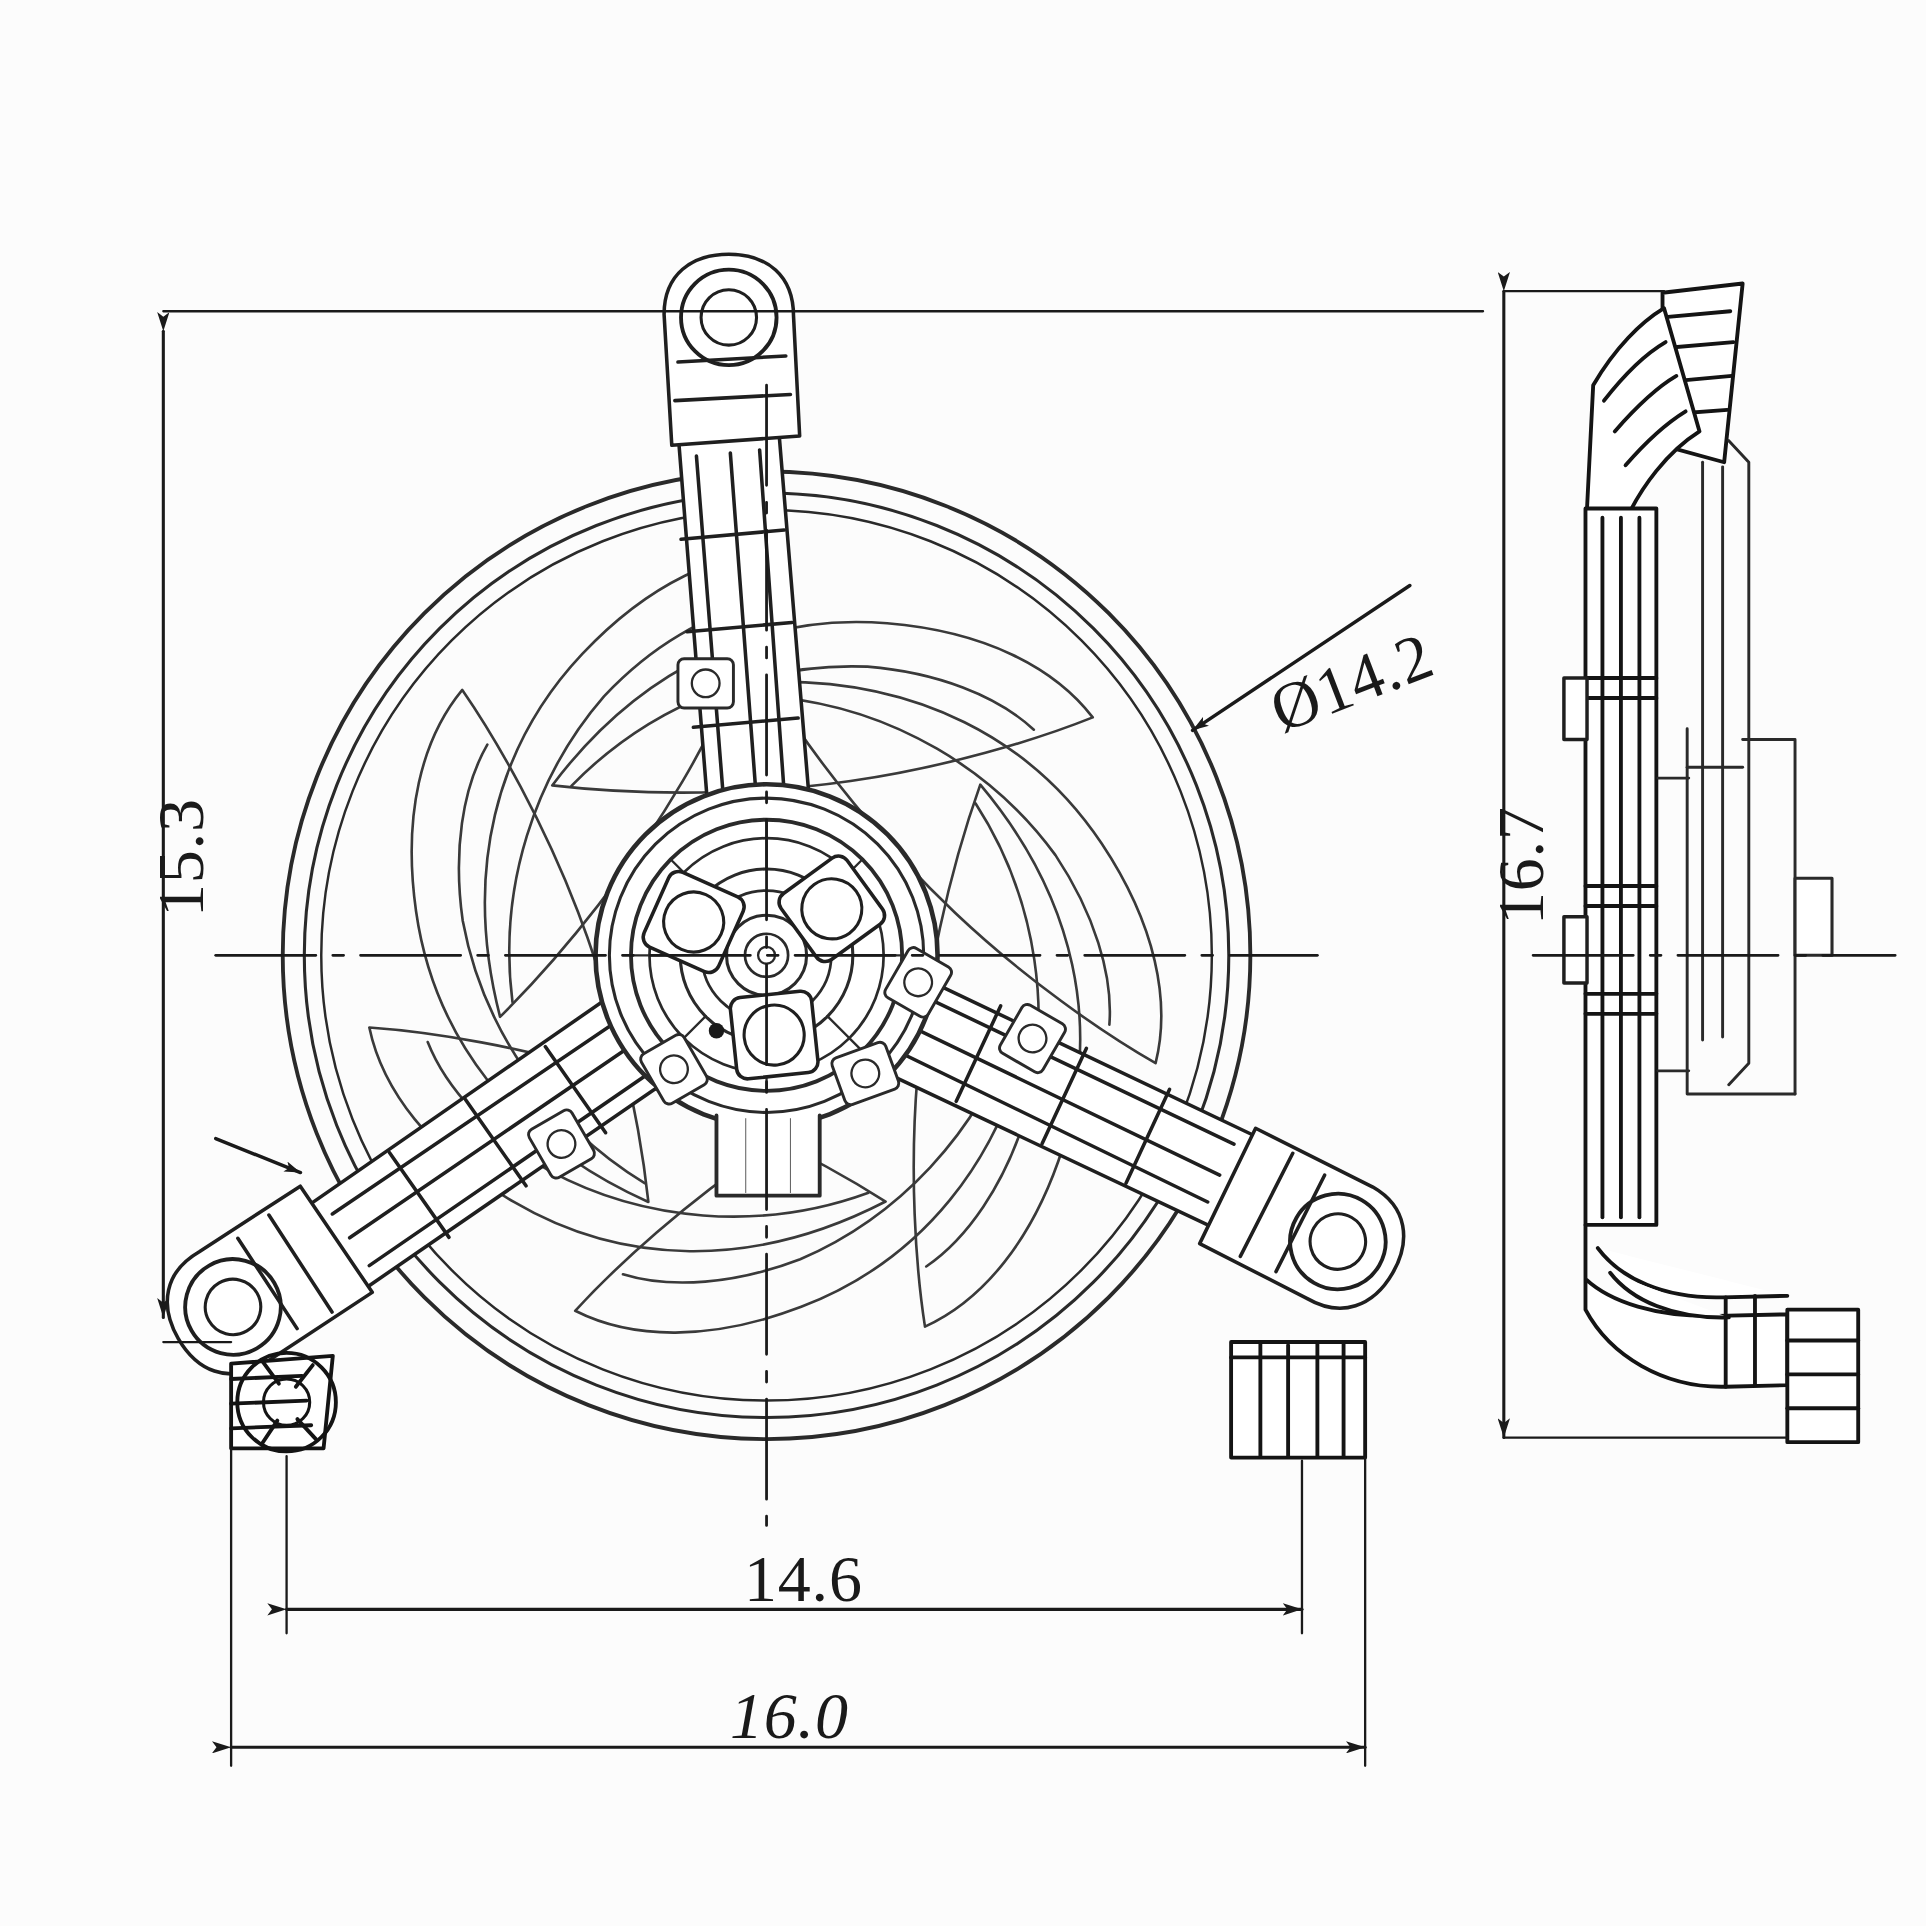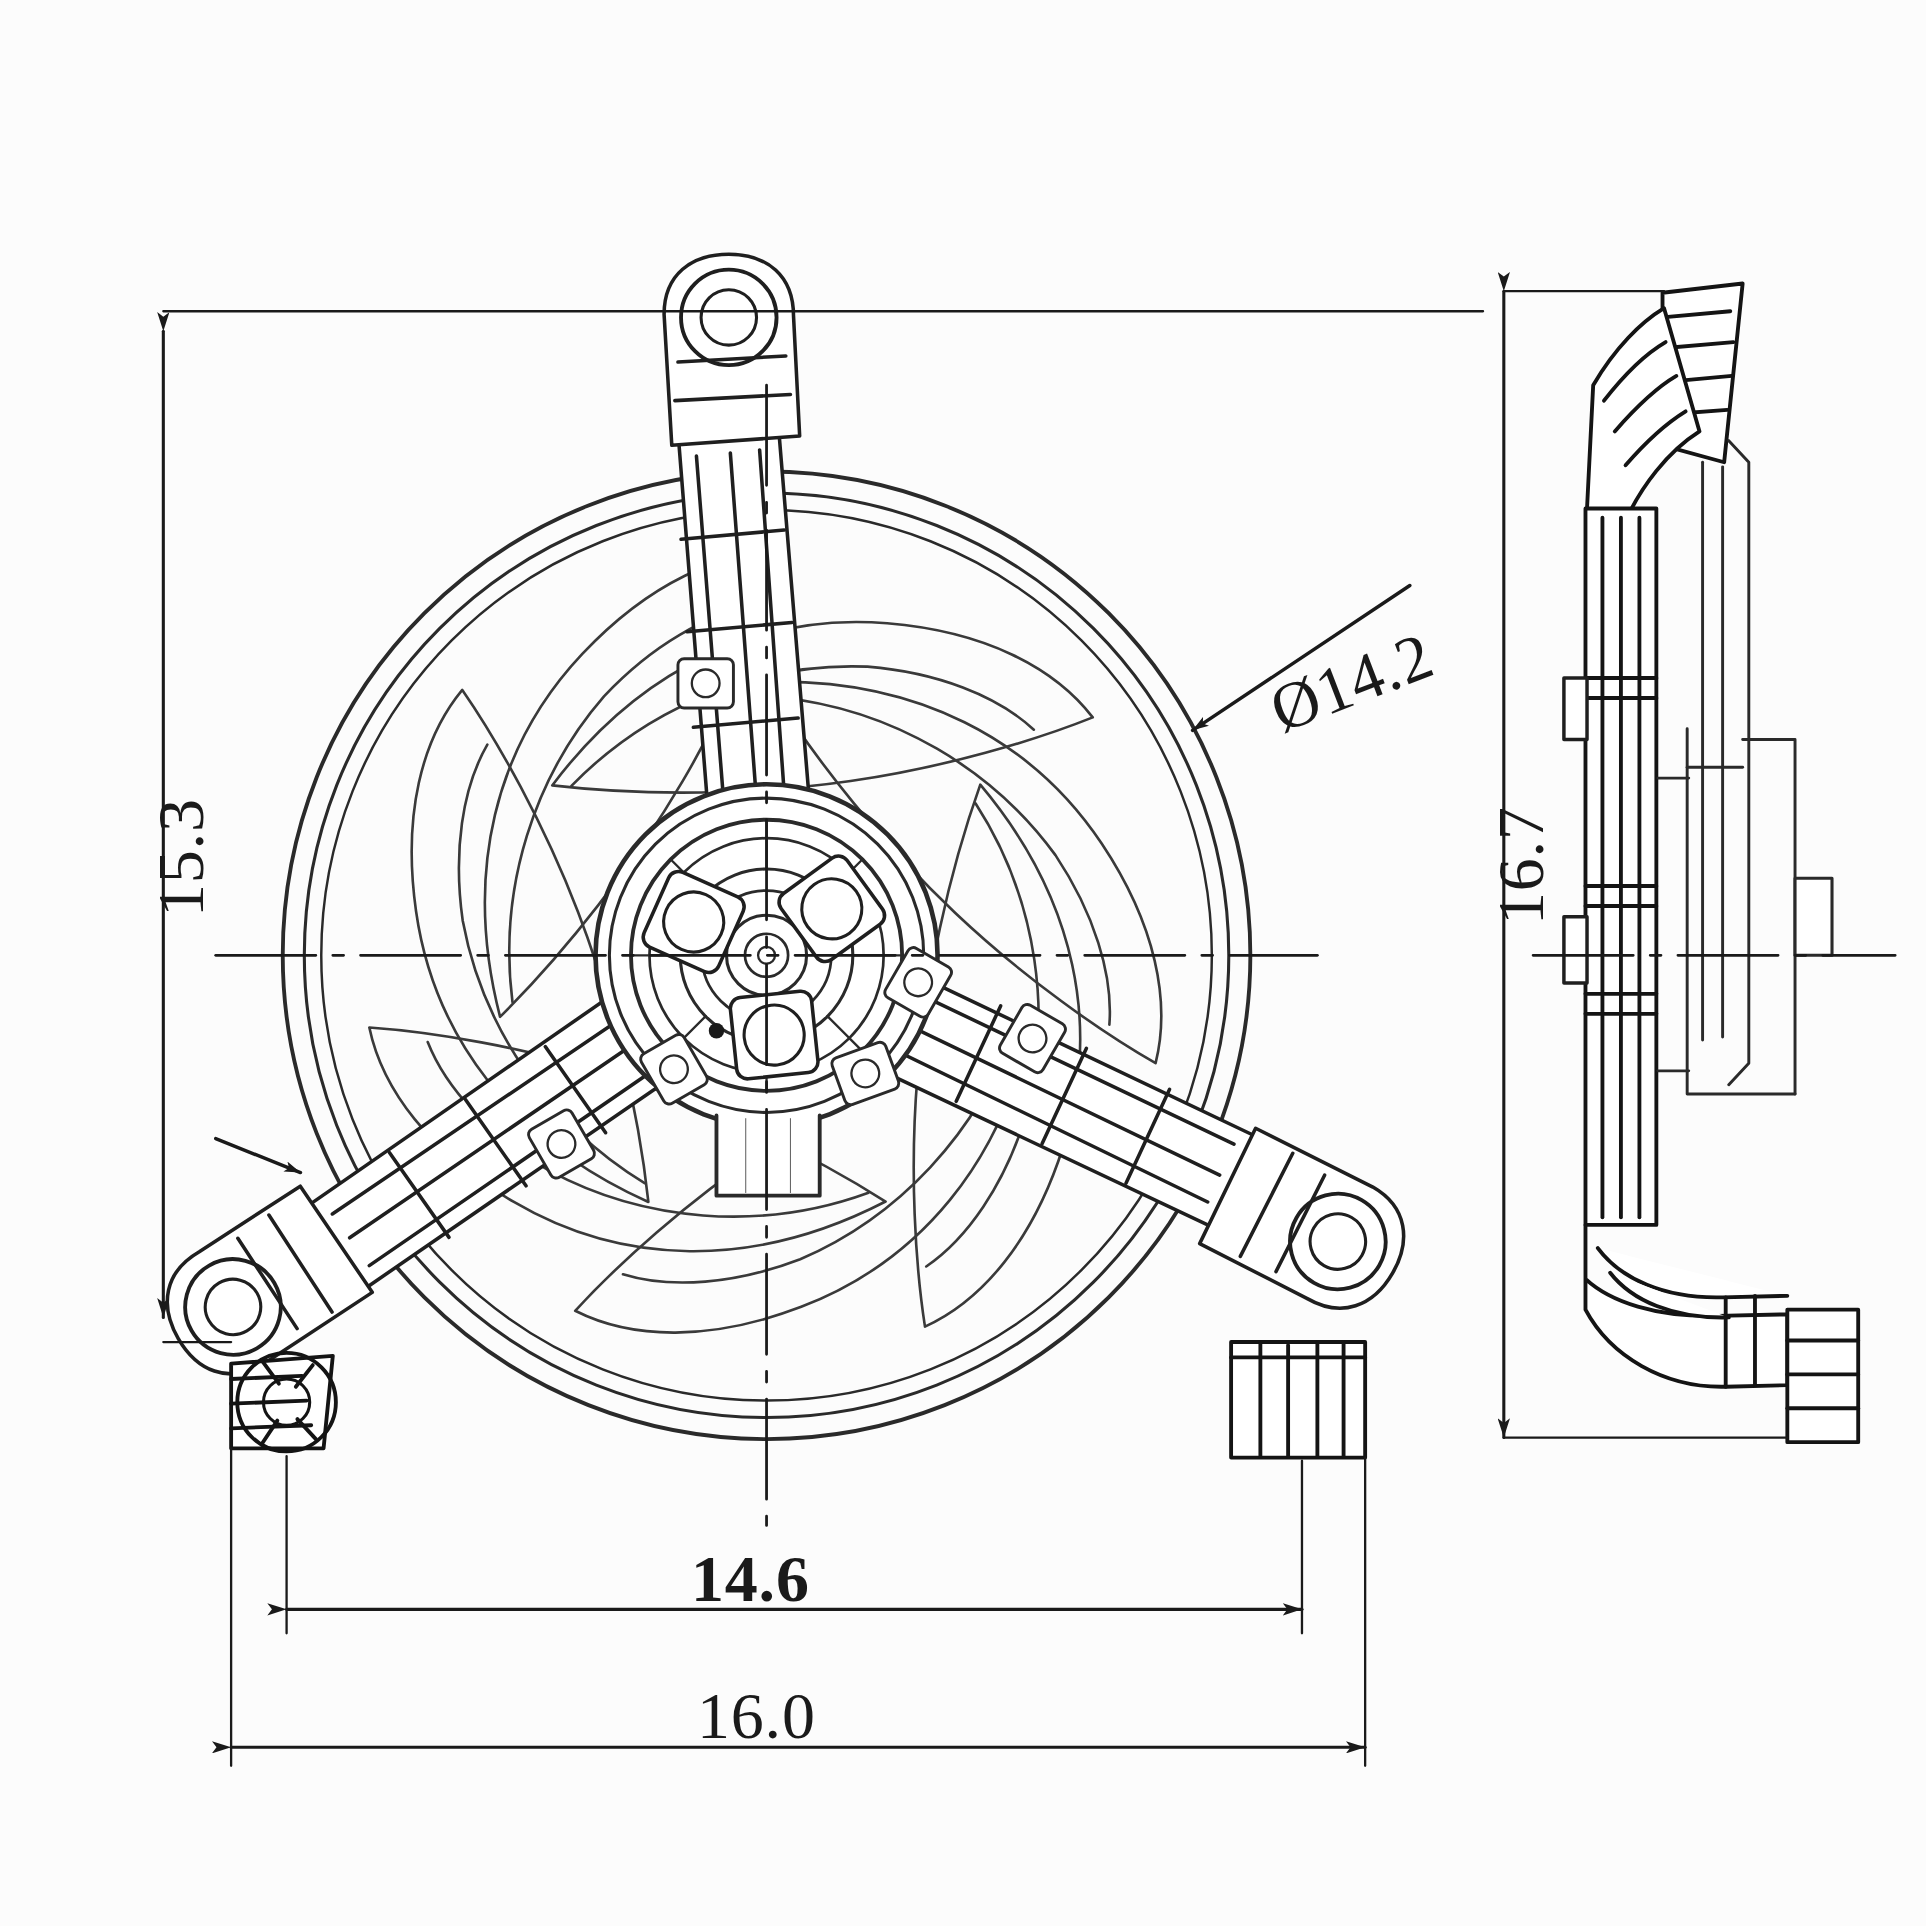--- a/index.html
+++ b/index.html
@@ -339,18 +339,18 @@
 
     </g>
   </svg>
 
   <div class="dimtext rot90" style="left:143px; top:917px;">15.3</div>
 
   <div class="dimtext rotdia" style="left:1260px; top:677px;">Ø14.2</div>
 
   <div class="dimtext rot90" style="left:1483px; top:925px;">16.7</div>
 
-  <div class="dimtext" style="left:691px; top:1541px;font-weight:bold;">14.6</div>
-
-  <div class="dimtext" style="left:697px; top:1678px;">16.0</div>
+  <div class="dimtext" style="left:744px; top:1541px;">14.6</div>
+
+  <div class="dimtext" style="left:730px; top:1678px;font-style:italic;">16.0</div>
 
 </div>
 
 
 </body></html>

